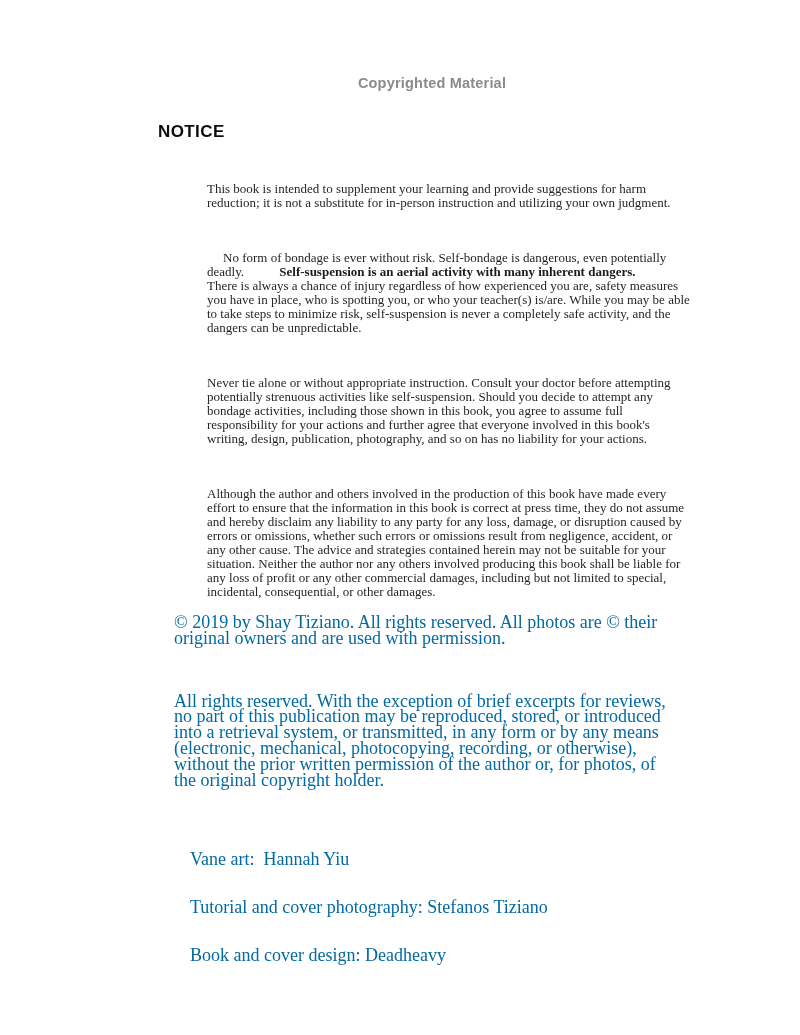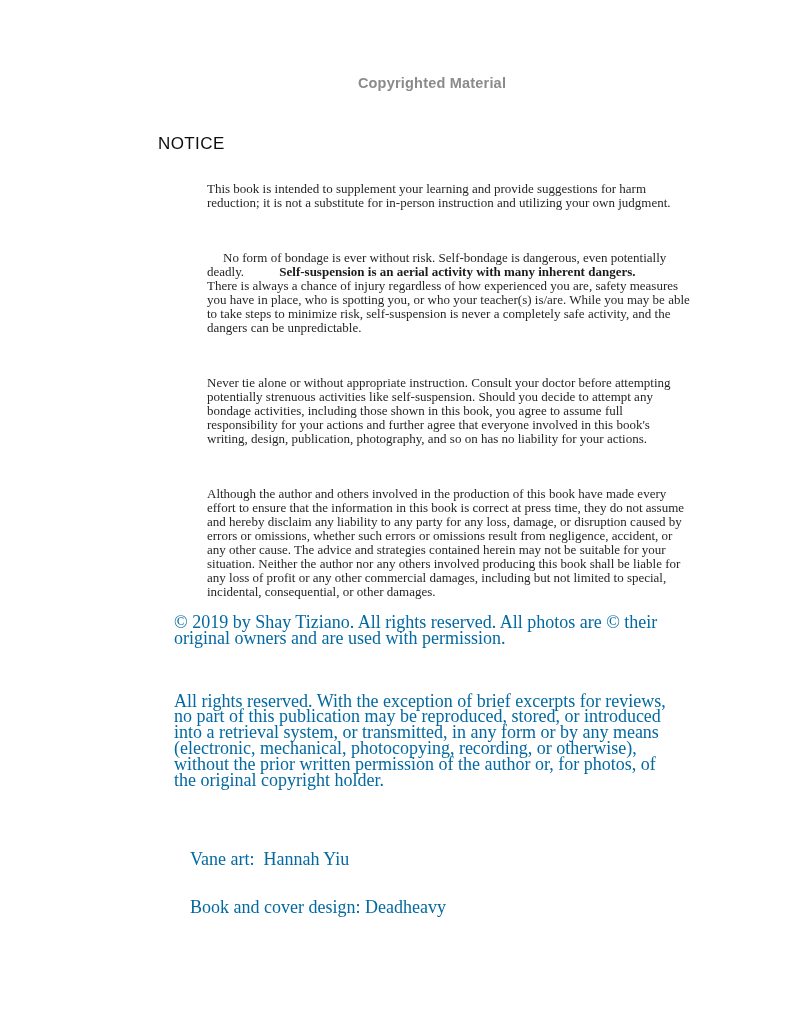--- a/index.html
+++ b/index.html
@@ -28,23 +28,23 @@
     letter-spacing: 0.2px;
     color: #8b8b8b;
   }
 
   .watermark.top { top: 27px; }
   .watermark.bottom { top: 990px; }
 
   .notice-heading {
     position: absolute;
     left: 110px;
-    top: 86px;
+    top: 74px;
     font-family: "Liberation Sans", sans-serif;
-    font-weight: normal;
+    font-weight: bold;
     font-size: 17px;
     letter-spacing: 0.4px;
     color: #0d0d0d;
   }
 
   .notice-body {
     position: absolute;
     left: 143px;
     top: 118px;
     width: 548px;
@@ -98,19 +98,20 @@
   </div>
 
   <div class="colophon">
     <p class="copyright">© 2019 by Shay Tiziano. All rights reserved. All photos are © their original owners and are used with permission.</p>
 
     <p class="rights">All rights reserved. With the exception of brief excerpts for reviews, no part of this publication may be reproduced, stored, or introduced into a retrieval system, or transmitted, in any form or by any means (electronic, mechanical, photocopying, recording, or otherwise), without the prior written permission of the author or, for photos, of the original copyright holder.</p>
 
 
     <div class="credits">
       <div class="credit-line">Vane art:  Hannah Yiu</div>
+      <div class="credit-line">Tutorial and cover photography: Stefanos Tiziano</div>
       <div class="credit-line">Book and cover design: Deadheavy</div>
     </div>
   </div>
 
   <div class="watermark bottom">Copyrighted Material</div>
 
 </div>
 
 </body></html>

